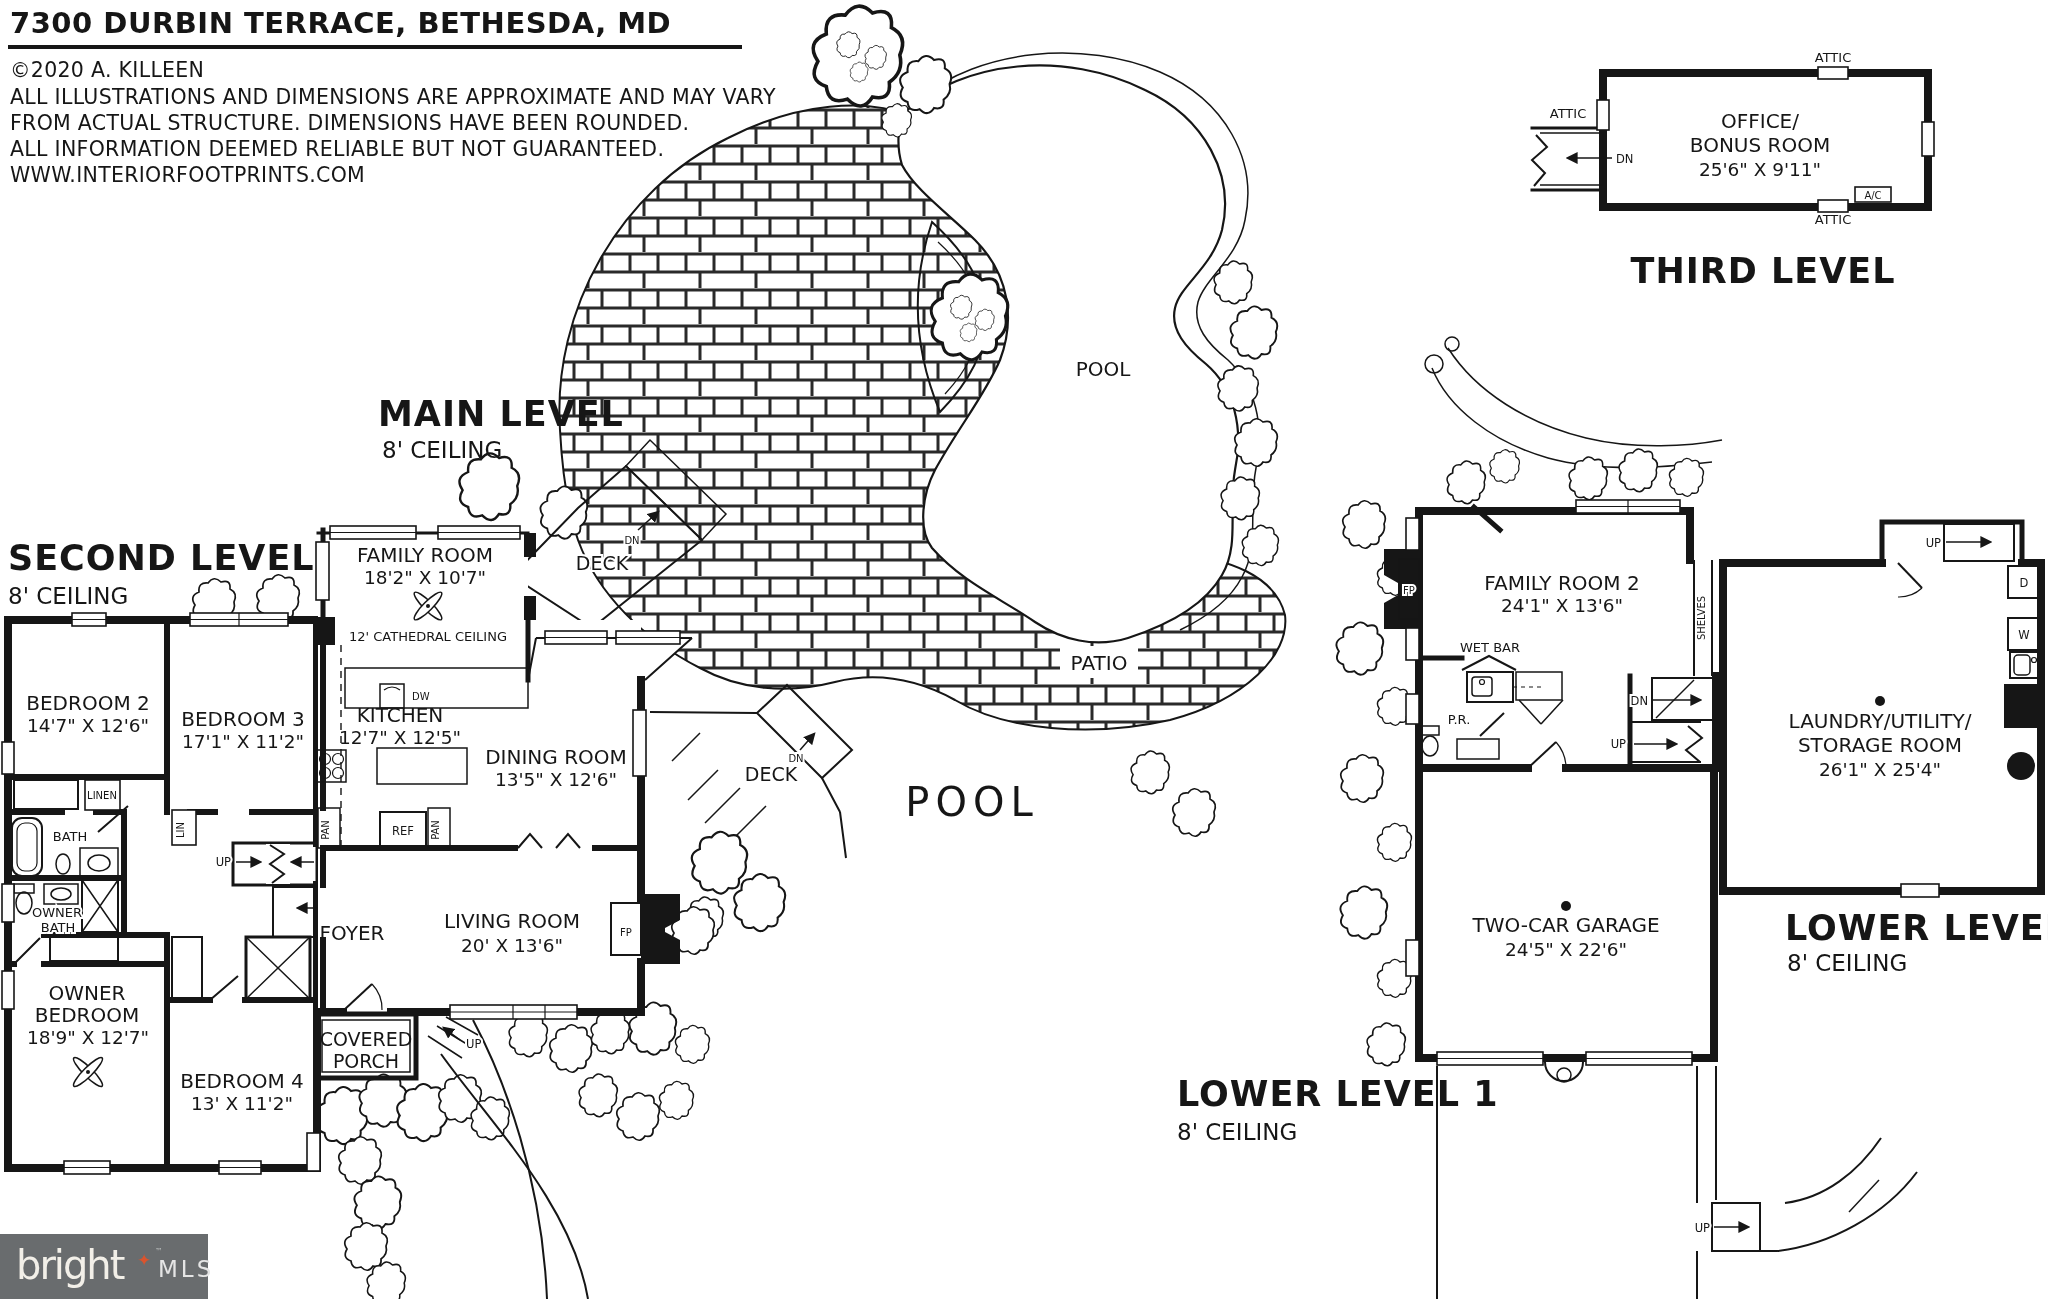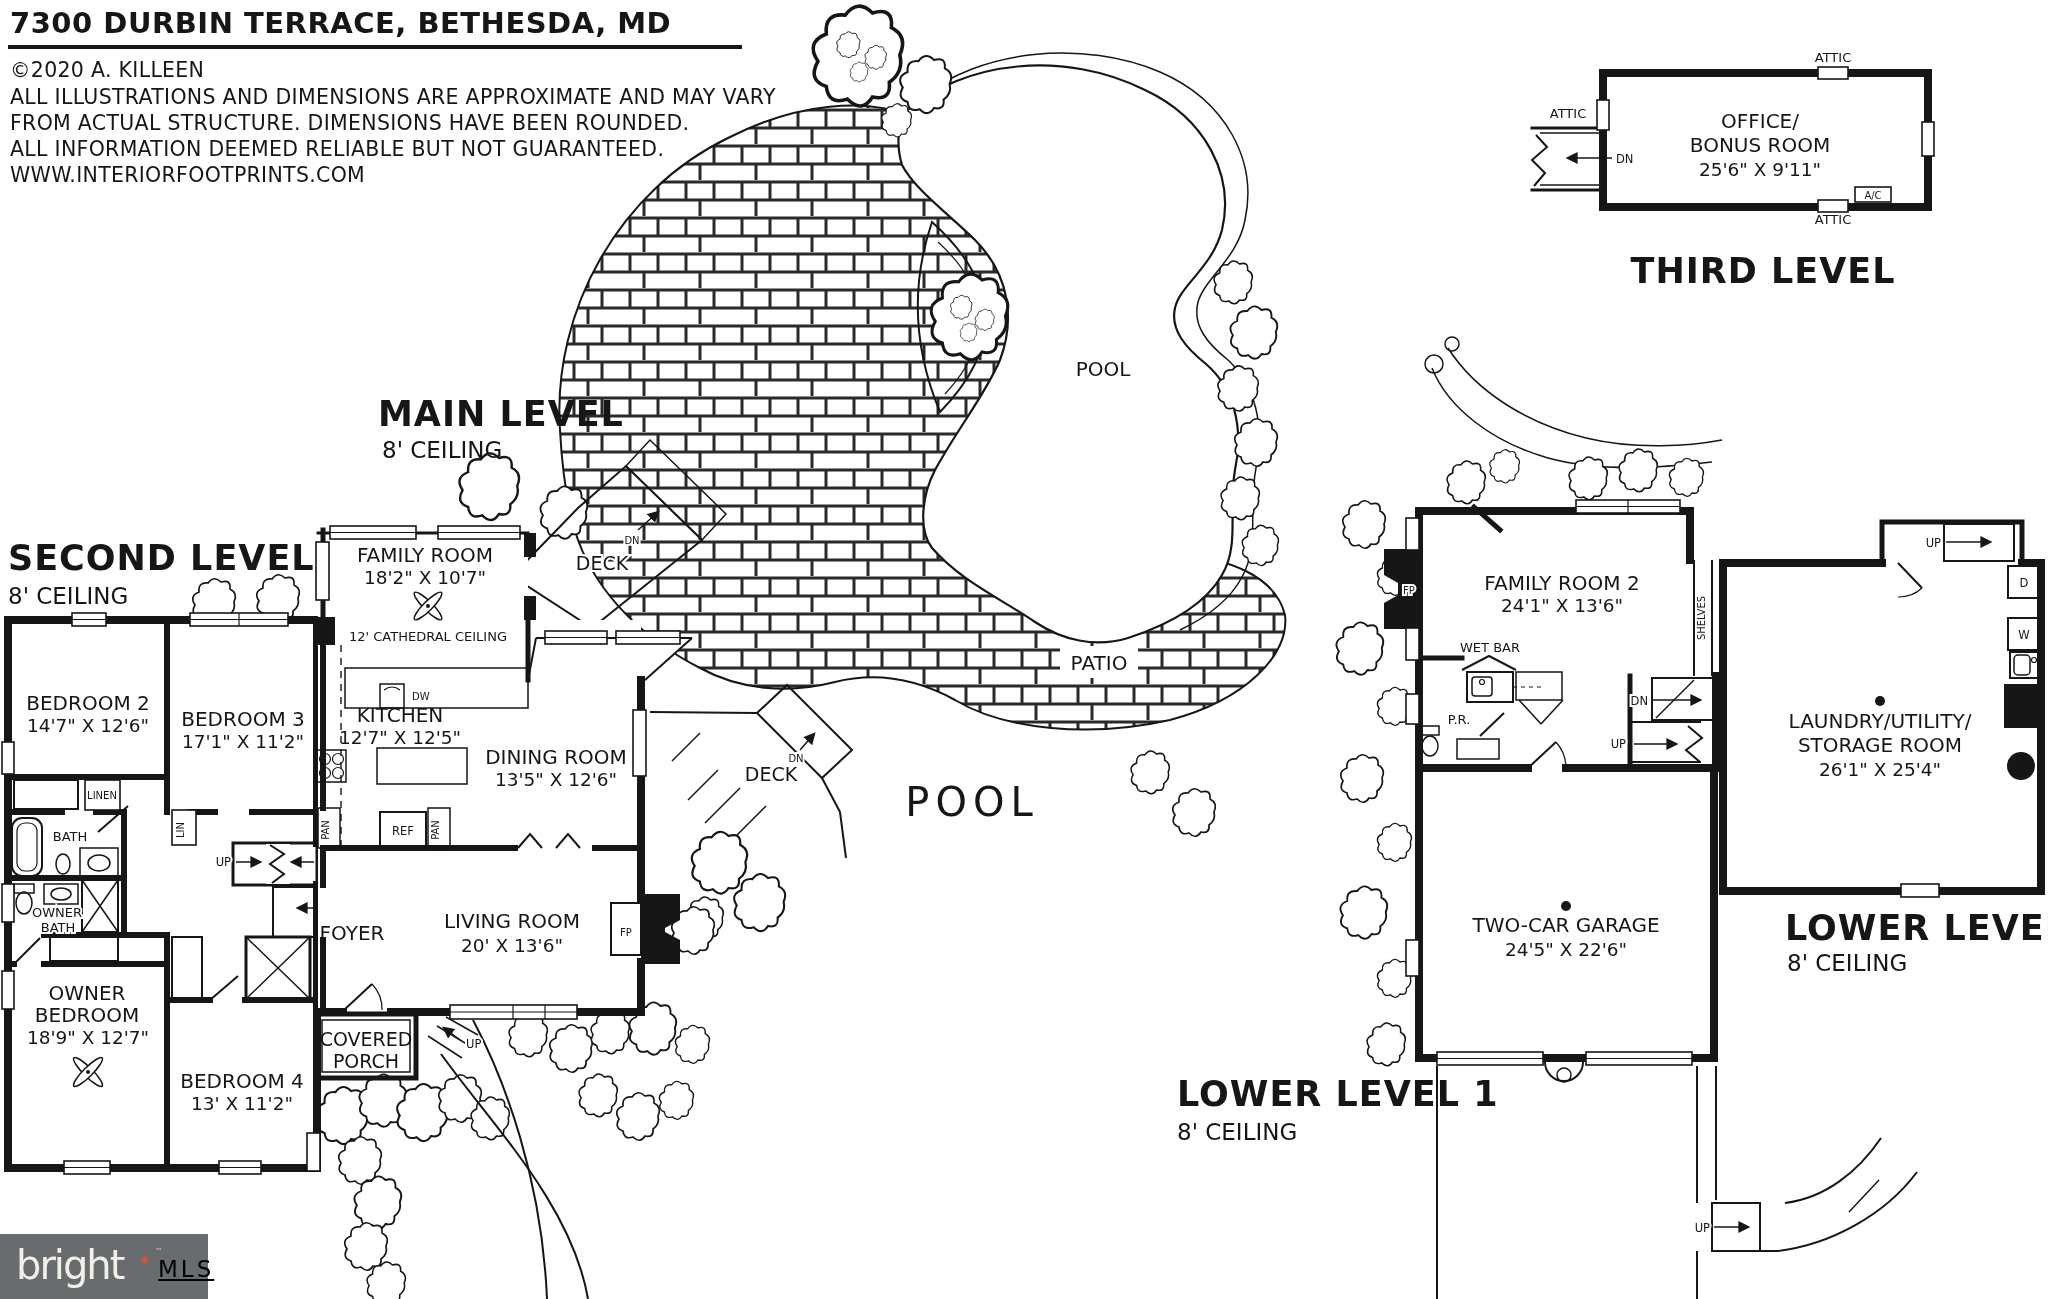--- a/index.html
+++ b/index.html
@@ -32,21 +32,21 @@
   .blk{fill:#161616;stroke:none}
   .win{fill:#fff;stroke:#161616;stroke-width:1.6}
   .cld{fill:#fff;stroke:#161616;stroke-width:1.7;vector-effect:non-scaling-stroke}
   .fanp{fill:#fff;stroke:#161616;stroke-width:1.5}
   
   .logo{position:absolute;left:0;top:1234px;width:208px;height:65px;background:#696c6e;
         box-sizing:border-box;padding:8px 0 0 16px;}
   .lb{font-weight:normal;font-size:40px;line-height:46px;color:#f2efe8;letter-spacing:-2px;}
   .lstar{position:absolute;left:137px;top:16px;font-size:17px;color:#d9542e;}
   .ltm{position:absolute;left:155px;top:13px;font-size:8px;color:#b9bcbc;}
-  .lm{position:absolute;left:158px;top:22px;font-size:23px;letter-spacing:3px;color:#000000;text-decoration:underline;}
+  .lm{position:absolute;left:158px;top:22px;font-size:23px;letter-spacing:3px;color:#e5e5e5;}
 </style>
 </head>
 <body>
 
 <div id="stage">
 <svg width="2048" height="1299" viewBox="0 0 2048 1299">
 <defs>
   <pattern id="brick" width="56" height="36" patternUnits="userSpaceOnUse">
     <rect width="56" height="36" fill="#fff"></rect>
     <g stroke="#2a2a2a" stroke-width="3" fill="none">

